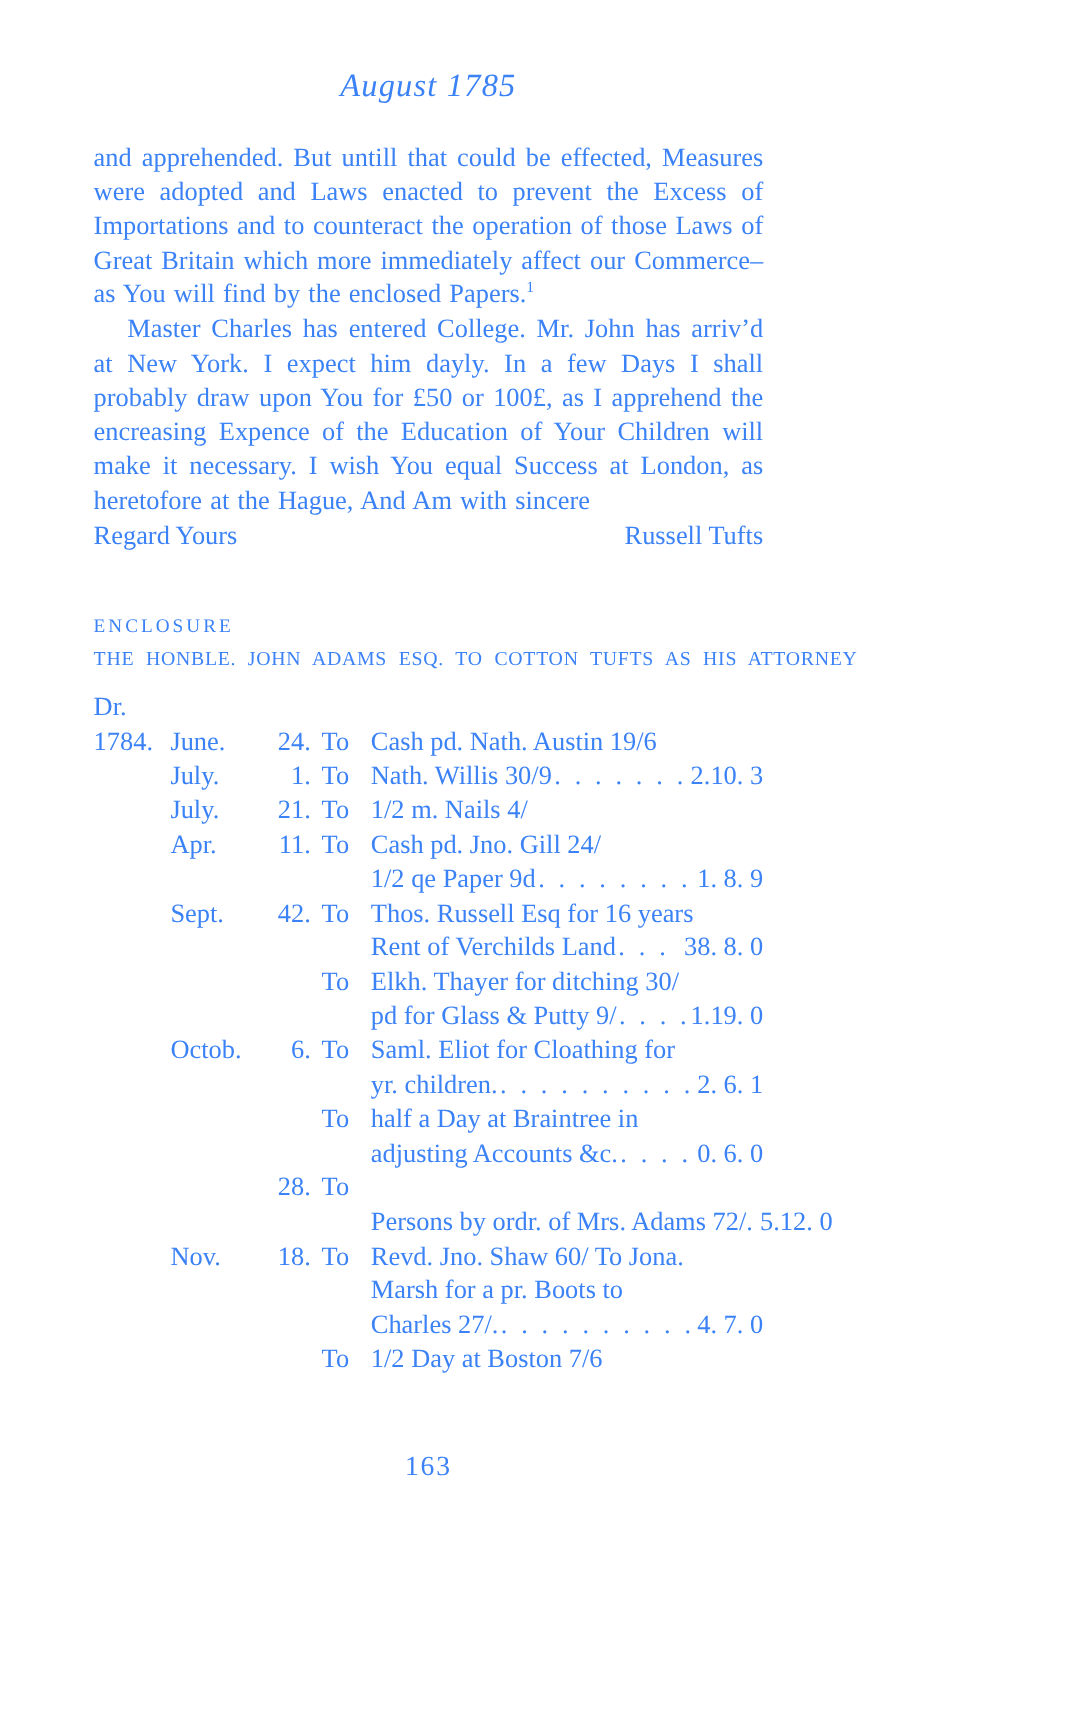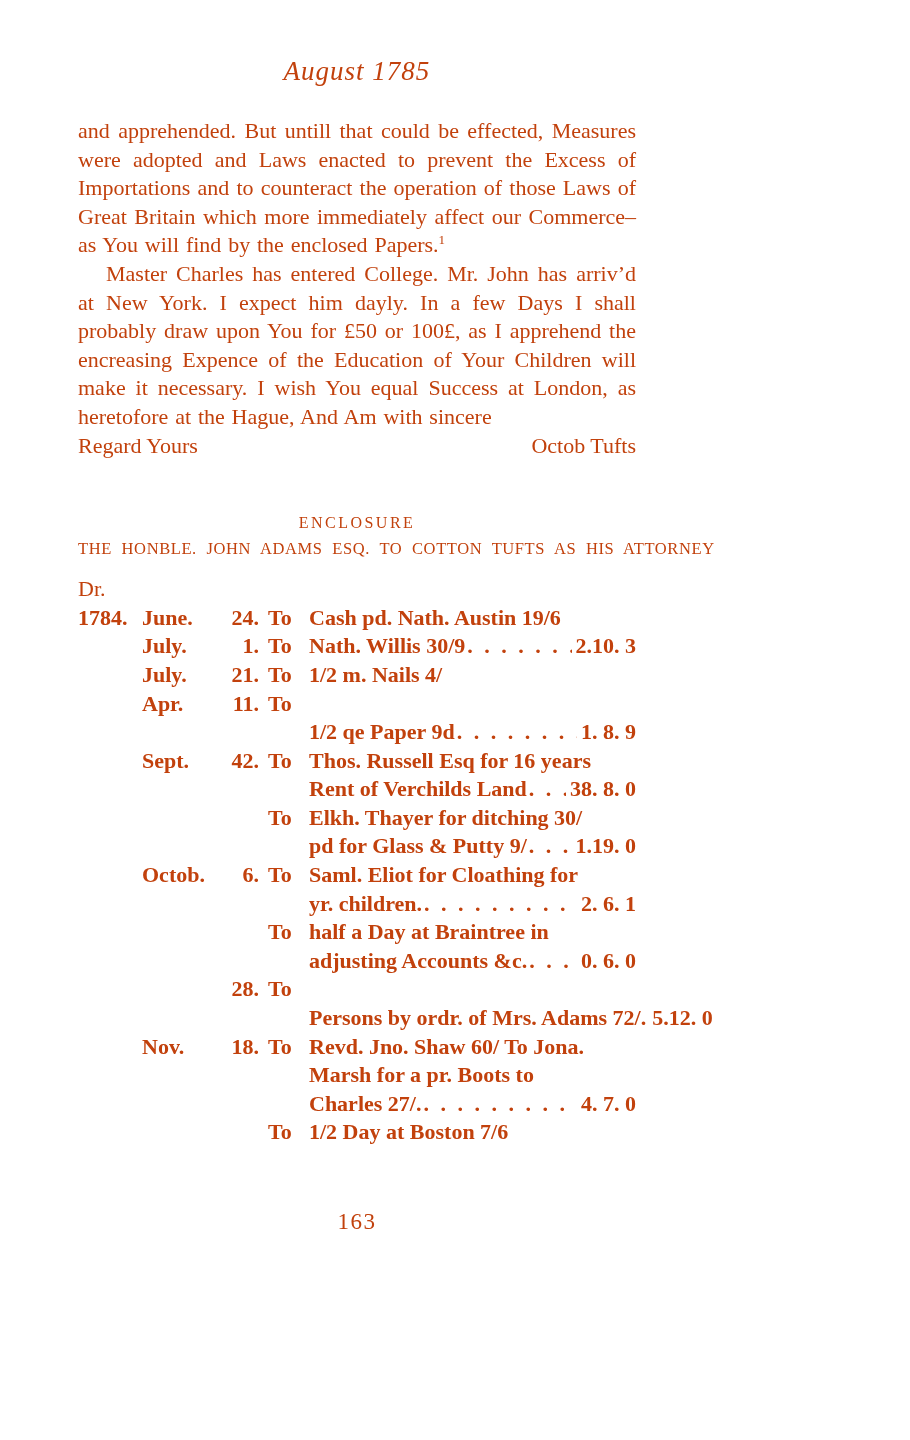--- a/index.html
+++ b/index.html
@@ -1,21 +1,21 @@
 <!DOCTYPE html>
 <html><head>
 <meta charset="utf-8">
 <style>
   html, body { margin: 0; padding: 0; background: #ffffff; }
   .page {
     position: relative;
     width: 724px;
     height: 1440px;
     background: #ffffff;
-    color: #c2410c;
+    color: #3b82f6;
     font-family: "Liberation Serif", "DejaVu Serif", serif;
     box-sizing: border-box;
     padding: 56px 88px 0 78px;
     overflow: hidden;
   }
   .running-head {
     text-align: center;
     font-style: italic;
     font-size: 27px;
     letter-spacing: 1px;
@@ -30,35 +30,35 @@
   .para.indent { text-indent: 28px; }
   .para sup { font-size: 13px; line-height: 0; }
   .closing-line {
     display: flex;
     justify-content: space-between;
     align-items: baseline;
   }
   .ps { margin-top: 18px; }
   .enclosure { margin-top: 54px; }
   .enc-heading {
-    text-align: center;
+    text-align: left;
     font-size: 16px;
     letter-spacing: 2.5px;
     word-spacing: 3px;
   }
   .enc-subheading {
     text-align: center;
     font-size: 16.5px;
     letter-spacing: 0.6px;
     word-spacing: 5px;
     margin-top: 7px;
     white-space: nowrap;
   }
   .dr-label { font-size: 22px; margin-top: 16px; line-height: 28.6px; }
-  .ledger { font-size: 22px; line-height: 28.6px; font-weight: bold; }
+  .ledger { font-size: 22px; line-height: 28.6px; }
   .lrow { display: flex; align-items: baseline; white-space: nowrap; }
   .c-year  { width: 64px; flex: none; }
   .c-month { width: 80px; flex: none; }
   .c-day   { width: 37px; flex: none; text-align: right; }
   .c-to    { width: 31px; flex: none; margin-left: 9px; }
   .c-desc  { margin-left: 10px; flex: none; text-align: center; }
   .leader {
     flex: 1 1 auto;
     overflow: hidden;
     white-space: nowrap;
@@ -84,21 +84,21 @@
   <div class="running-head">August 1785</div>
 
   <div class="body-text">
 
     <p class="para"><span>and apprehended. But untill that could be effected, Measures were adopted and Laws enacted to prevent the Excess of Importations and to counteract the operation of those Laws of Great Britain which more immediately affect our Commerce–as You will find by the enclosed Papers.</span><sup>1</sup></p>
 
 
     <p class="para indent"><span>Master Charles has entered College. Mr. John has arriv’d at New York. I expect him dayly. In a few Days I shall probably draw upon You for £50 or 100£, as I apprehend the encreasing Expence of the Education of Your Children will make it necessary. I wish You equal Success at London, as heretofore at the Hague, And Am with sincere</span></p>
     <div class="closing-line">
       <span>Regard Yours</span>
-      <span>Octob Tufts</span>
+      <span>Russell Tufts</span>
     </div>
 
 
   </div>
 
   <div class="enclosure">
 
     <div class="enc-heading">ENCLOSURE</div>
     <div class="enc-subheading">THE HONBLE. JOHN ADAMS ESQ. TO COTTON TUFTS AS HIS ATTORNEY</div>
 
@@ -130,20 +130,21 @@
         <span class="c-day">21.</span>
         <span class="c-to">To</span>
         <span class="c-desc">1/2 m. Nails 4/</span>
       </div>
 
       <div class="lrow">
         <span class="c-year"></span>
         <span class="c-month">Apr.</span>
         <span class="c-day">11.</span>
         <span class="c-to">To</span>
+        <span class="c-desc">Cash pd. Jno. Gill 24/</span>
       </div>
 
       <div class="lrow">
         <span class="c-year"></span>
         <span class="c-month"></span>
         <span class="c-day"></span>
         <span class="c-to"></span>
         <span class="c-desc">1/2 qe Paper 9d</span>
         <span class="leader"></span>
         <span class="c-amt">1. 8. 9</span>

